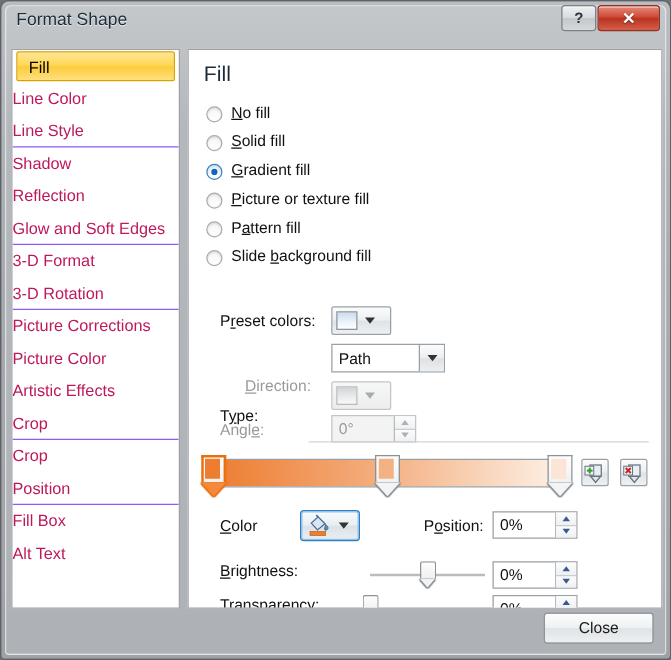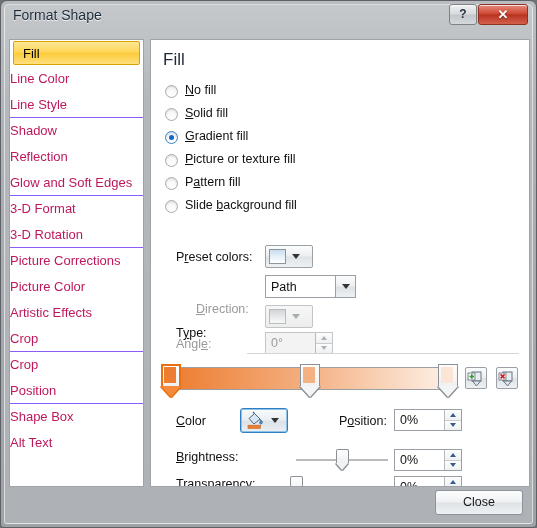--- a/index.html
+++ b/index.html
@@ -334,21 +334,21 @@
         <div class="side-item"><span>Reflection</span></div>
         <div class="side-item"><span>Glow and Soft Edges</span></div>
         <div class="side-item sep"><span>3-D Format</span></div>
         <div class="side-item"><span>3-D Rotation</span></div>
         <div class="side-item sep"><span>Picture Corrections</span></div>
         <div class="side-item"><span>Picture Color</span></div>
         <div class="side-item"><span>Artistic Effects</span></div>
         <div class="side-item"><span>Crop</span></div>
         <div class="side-item sep"><span>Crop</span></div>
         <div class="side-item"><span>Position</span></div>
-        <div class="side-item sep"><span>Shape Box</span></div>
+        <div class="side-item sep"><span>Fill Box</span></div>
         <div class="side-item"><span>Alt Text</span></div>
       </div>
 
     <div id="panel">
       <div id="panel-title">Fill</div>
       <div id="radio-group">
           <div class="radio-row" style="top: 42px;">
             <span class="radio-dot"></span>
             <span class="radio-label"><u>N</u>o fill</span>
           </div>

